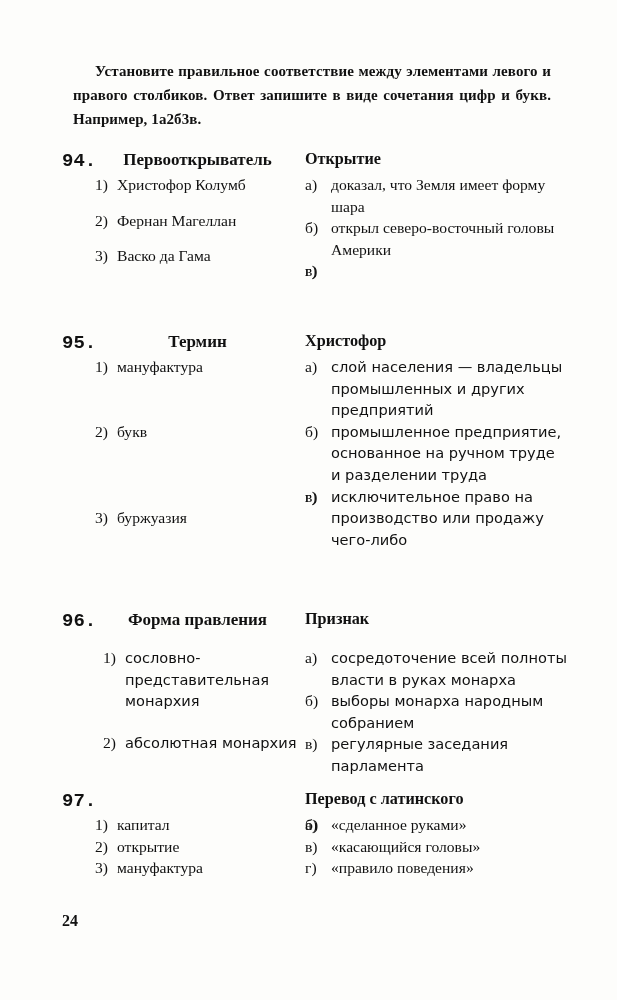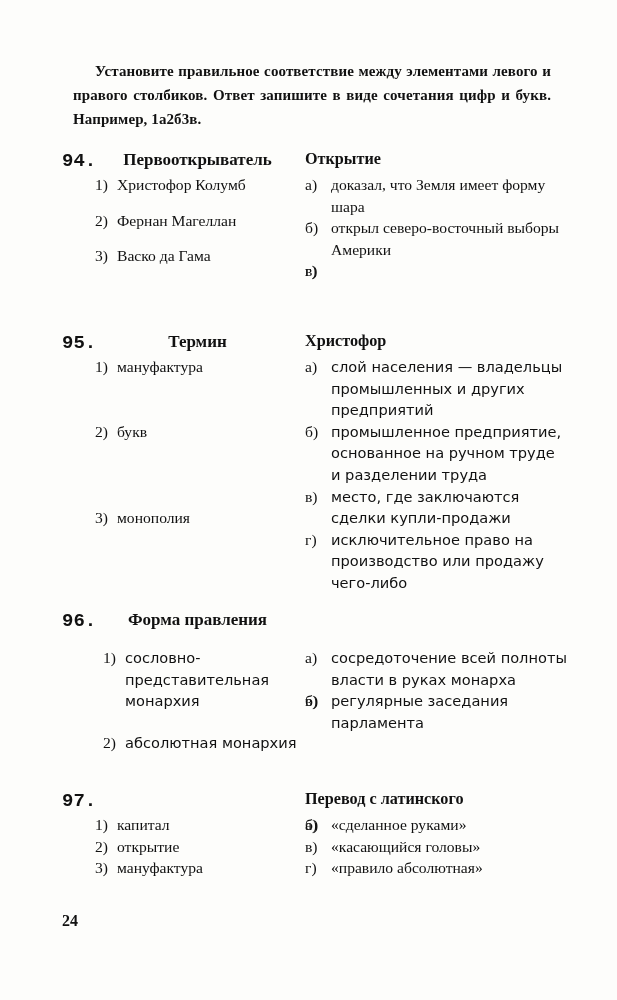--- a/index.html
+++ b/index.html
@@ -162,21 +162,21 @@
             <span>Васко да Гама</span>
           </div>
         </div>
         <div class="col-right">
           <div class="item f-serif">
             <span class="mark">а)</span>
             <span>доказал, что Земля имеет форму шара</span>
           </div>
           <div class="item f-serif">
             <span class="mark">б)</span>
-            <span>открыл северо-восточный выборы Америки</span>
+            <span>открыл северо-восточный головы Америки</span>
           </div>
           <div class="item f-serif">
             <span class="mark">в)</span>
           </div>
           <div class="item f-serif">
             <span class="mark">г)</span>
           </div>
         </div>
       </div>
     </div>
@@ -192,67 +192,68 @@
           <div class="item f-serif" style="margin-bottom:43px;">
             <span class="mark">1)</span>
             <span>мануфактура</span>
           </div>
           <div class="item f-serif" style="margin-bottom:65px;">
             <span class="mark">2)</span>
             <span>букв</span>
           </div>
           <div class="item f-serif">
             <span class="mark">3)</span>
-            <span>монополия</span>
+            <span>буржуазия</span>
           </div>
         </div>
         <div class="col-right">
           <div class="item f-sans">
             <span class="mark">а)</span>
             <span>слой населения — владельцы промышленных и других предприятий</span>
           </div>
           <div class="item f-sans">
             <span class="mark">б)</span>
             <span>промышленное предприятие, основанное на ручном труде и разделении труда</span>
           </div>
           <div class="item f-sans">
             <span class="mark">в)</span>
-            <span>место, где заключаются сделки купли-продажи</span>
           </div>
           <div class="item f-sans">
             <span class="mark">г)</span>
             <span>исключительное право на производство или продажу чего-либо</span>
           </div>
         </div>
       </div>
     </div>
 
     <div class="ex" style="top:610px;">
       <div class="ex-head">
         <span class="ex-num">96.</span>
         <span class="head-left">Форма правления</span>
+        <span class="head-right">Признак</span>
       </div>
       <div class="cols" style="margin-top:13px;">
         <div class="col-left" style="left:103px;">
           <div class="item f-sans" style="margin-bottom:20px;">
             <span class="mark">1)</span>
             <span>сословно-представительная монархия</span>
           </div>
           <div class="item f-sans">
             <span class="mark">2)</span>
             <span>абсолютная монархия</span>
           </div>
         </div>
         <div class="col-right">
           <div class="item f-sans">
             <span class="mark">а)</span>
             <span>сосредоточение всей полноты власти в руках монарха</span>
           </div>
           <div class="item f-sans">
             <span class="mark">б)</span>
+            <span>выборы монарха народным собранием</span>
           </div>
           <div class="item f-sans">
             <span class="mark">в)</span>
             <span>регулярные заседания парламента</span>
           </div>
         </div>
       </div>
     </div>
 
     <div class="ex" style="top:790px;">
@@ -282,21 +283,21 @@
           <div class="item f-serif">
             <span class="mark">б)</span>
             <span>«сделанное руками»</span>
           </div>
           <div class="item f-serif">
             <span class="mark">в)</span>
             <span>«касающийся головы»</span>
           </div>
           <div class="item f-serif">
             <span class="mark">г)</span>
-            <span>«правило абсолютная»</span>
+            <span>«правило поведения»</span>
           </div>
         </div>
       </div>
     </div>
 
     <div class="folio">24</div>
 
   </div>
 </div>
 

